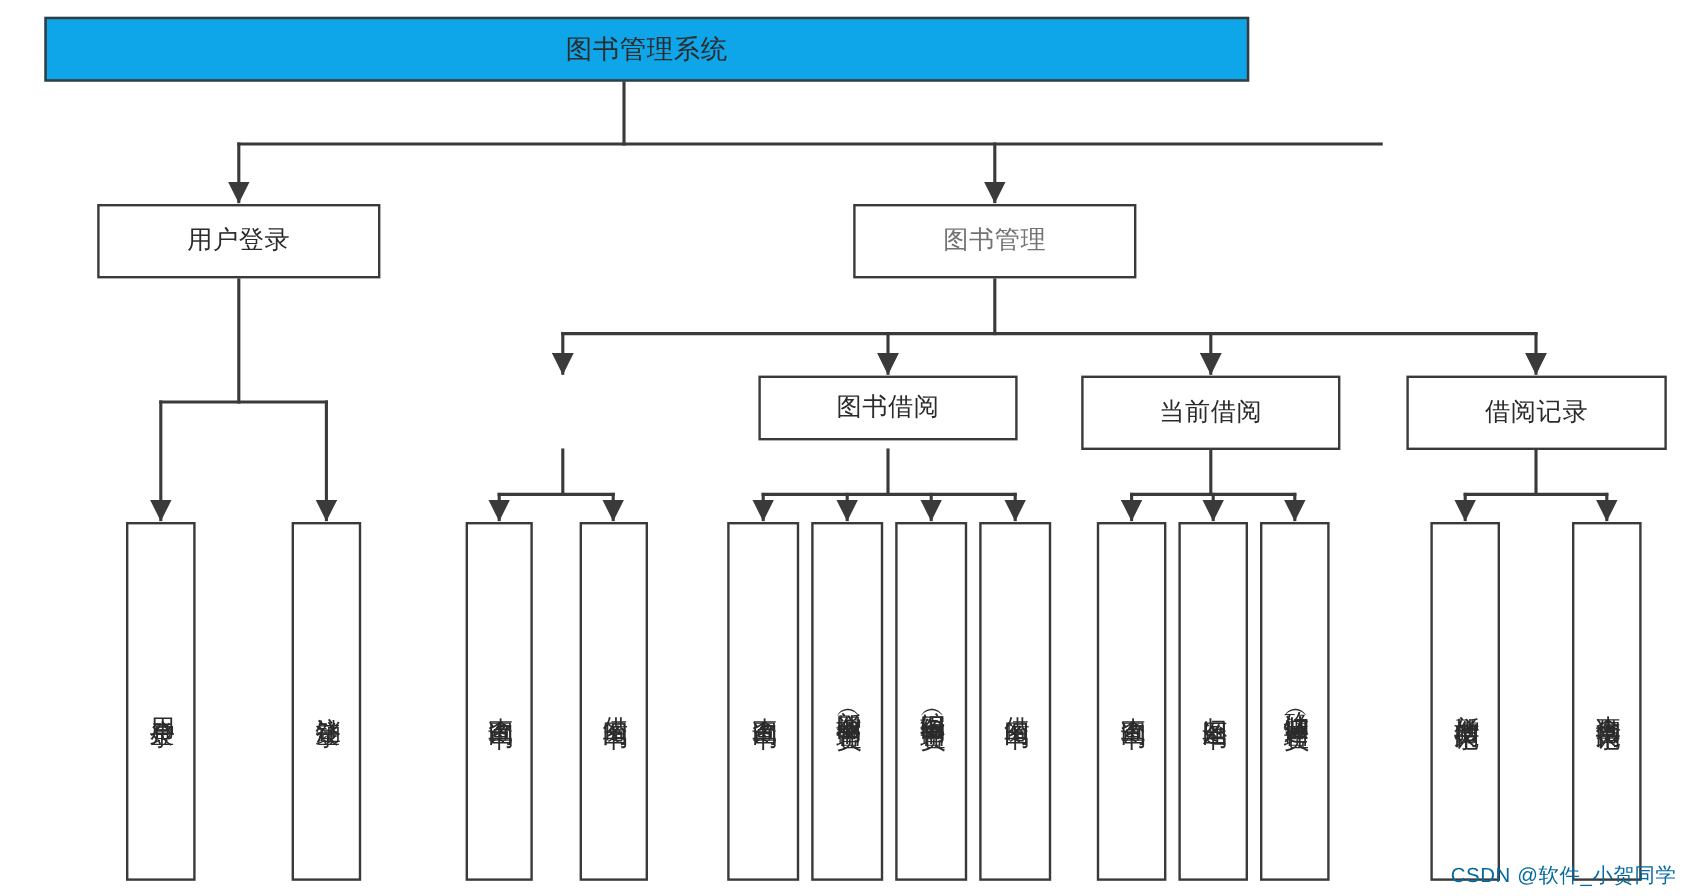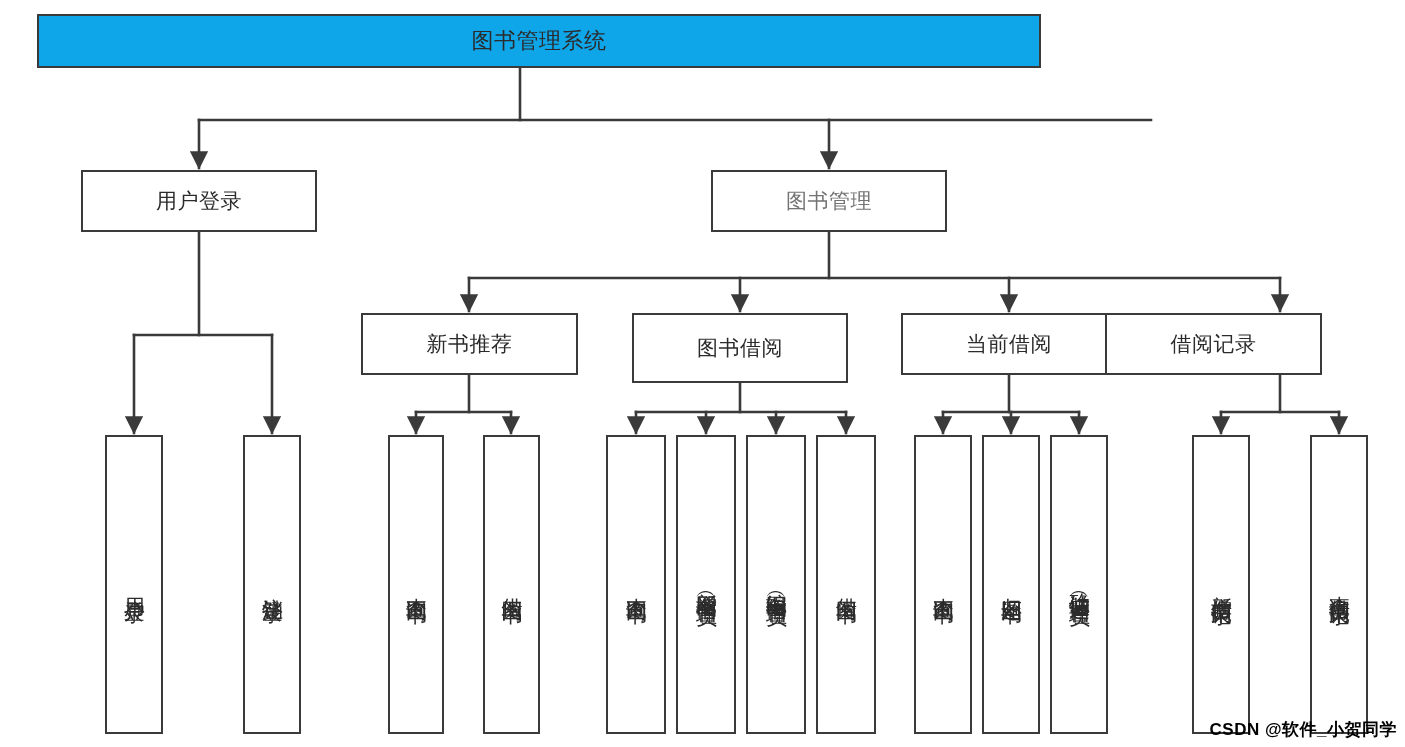--- a/index.html
+++ b/index.html
@@ -132,30 +132,27 @@
     <span class="lbl">图书管理系统</span>
   </div>
 
   <div class="node horiz" style="left: 81px; top: 170px; width: 236px; height: 62px; border-color: rgb(58, 58, 58); background: rgb(255, 255, 255); color: rgb(43, 43, 43);">
     <span class="lbl">用户登录</span>
   </div>
   <div class="node horiz" style="left: 711px; top: 170px; width: 236px; height: 62px; border-color: rgb(58, 58, 58); background: rgb(255, 255, 255); color: #737373;">
     <span class="lbl">图书管理</span>
   </div>
 
-  <div class="node horiz" style="left: 361px; top: 313px; width: 217px; height: 62px; border-color: rgb(58, 58, 58); background: rgb(255, 255, 255); color: rgb(43, 43, 43);">
-    <span class="lbl">新书推荐</span>
-  </div>
-  <div class="node horiz" style="left: 632px; top: 313px; width: 216px; height: 70px; border-color: rgb(58, 58, 58); background: rgb(255, 255, 255); color: rgb(43, 43, 43);">
+  <div class="node horiz" style="left: 632px; top: 313px; width: 216px; height: 54px; border-color: rgb(58, 58, 58); background: rgb(255, 255, 255); color: rgb(43, 43, 43);">
     <span class="lbl">图书借阅</span>
   </div>
   <div class="node horiz" style="left: 901px; top: 313px; width: 216px; height: 62px; border-color: rgb(58, 58, 58); background: rgb(255, 255, 255); color: rgb(43, 43, 43);">
     <span class="lbl">当前借阅</span>
   </div>
-  <div class="node horiz" style="left: 1105px; top: 313px; width: 217px; height: 62px; border-color: rgb(58, 58, 58); background: rgb(255, 255, 255); color: rgb(43, 43, 43);">
+  <div class="node horiz" style="left: 1172px; top: 313px; width: 217px; height: 62px; border-color: rgb(58, 58, 58); background: rgb(255, 255, 255); color: rgb(43, 43, 43);">
     <span class="lbl">借阅记录</span>
   </div>
 
   <div class="node vert" style="left: 105px; top: 435px; width: 58px; height: 299px; border-color: rgb(58, 58, 58); background: rgb(255, 255, 255); color: rgb(43, 43, 43);">
     <span class="lbl">用户登录</span>
   </div>
   <div class="node vert" style="left: 243px; top: 435px; width: 58px; height: 299px; border-color: rgb(58, 58, 58); background: rgb(255, 255, 255); color: rgb(43, 43, 43);">
     <span class="lbl">注销登录</span>
   </div>
   <div class="node vert" style="left: 388px; top: 435px; width: 56px; height: 299px; border-color: rgb(58, 58, 58); background: rgb(255, 255, 255); color: rgb(43, 43, 43);">
@@ -185,14 +182,14 @@
   <div class="node vert" style="left: 1050px; top: 435px; width: 58px; height: 299px; border-color: rgb(58, 58, 58); background: rgb(255, 255, 255); color: rgb(43, 43, 43);">
     <span class="lbl">确认归还（管理员）</span>
   </div>
   <div class="node vert" style="left: 1192px; top: 435px; width: 58px; height: 299px; border-color: rgb(58, 58, 58); background: rgb(255, 255, 255); color: rgb(43, 43, 43);">
     <span class="lbl">新增借阅记录</span>
   </div>
   <div class="node vert" style="left: 1310px; top: 435px; width: 58px; height: 299px; border-color: rgb(58, 58, 58); background: rgb(255, 255, 255); color: rgb(43, 43, 43);">
     <span class="lbl">查询借阅记录</span>
   </div>
 
-  <div id="watermark" style="color: #000000; font-weight: bold;">CSDN @软件_小贺同学</div>
+  <div id="watermark" style="color: #0369a1;">CSDN @软件_小贺同学</div>
 </div>
 
 </body></html>

